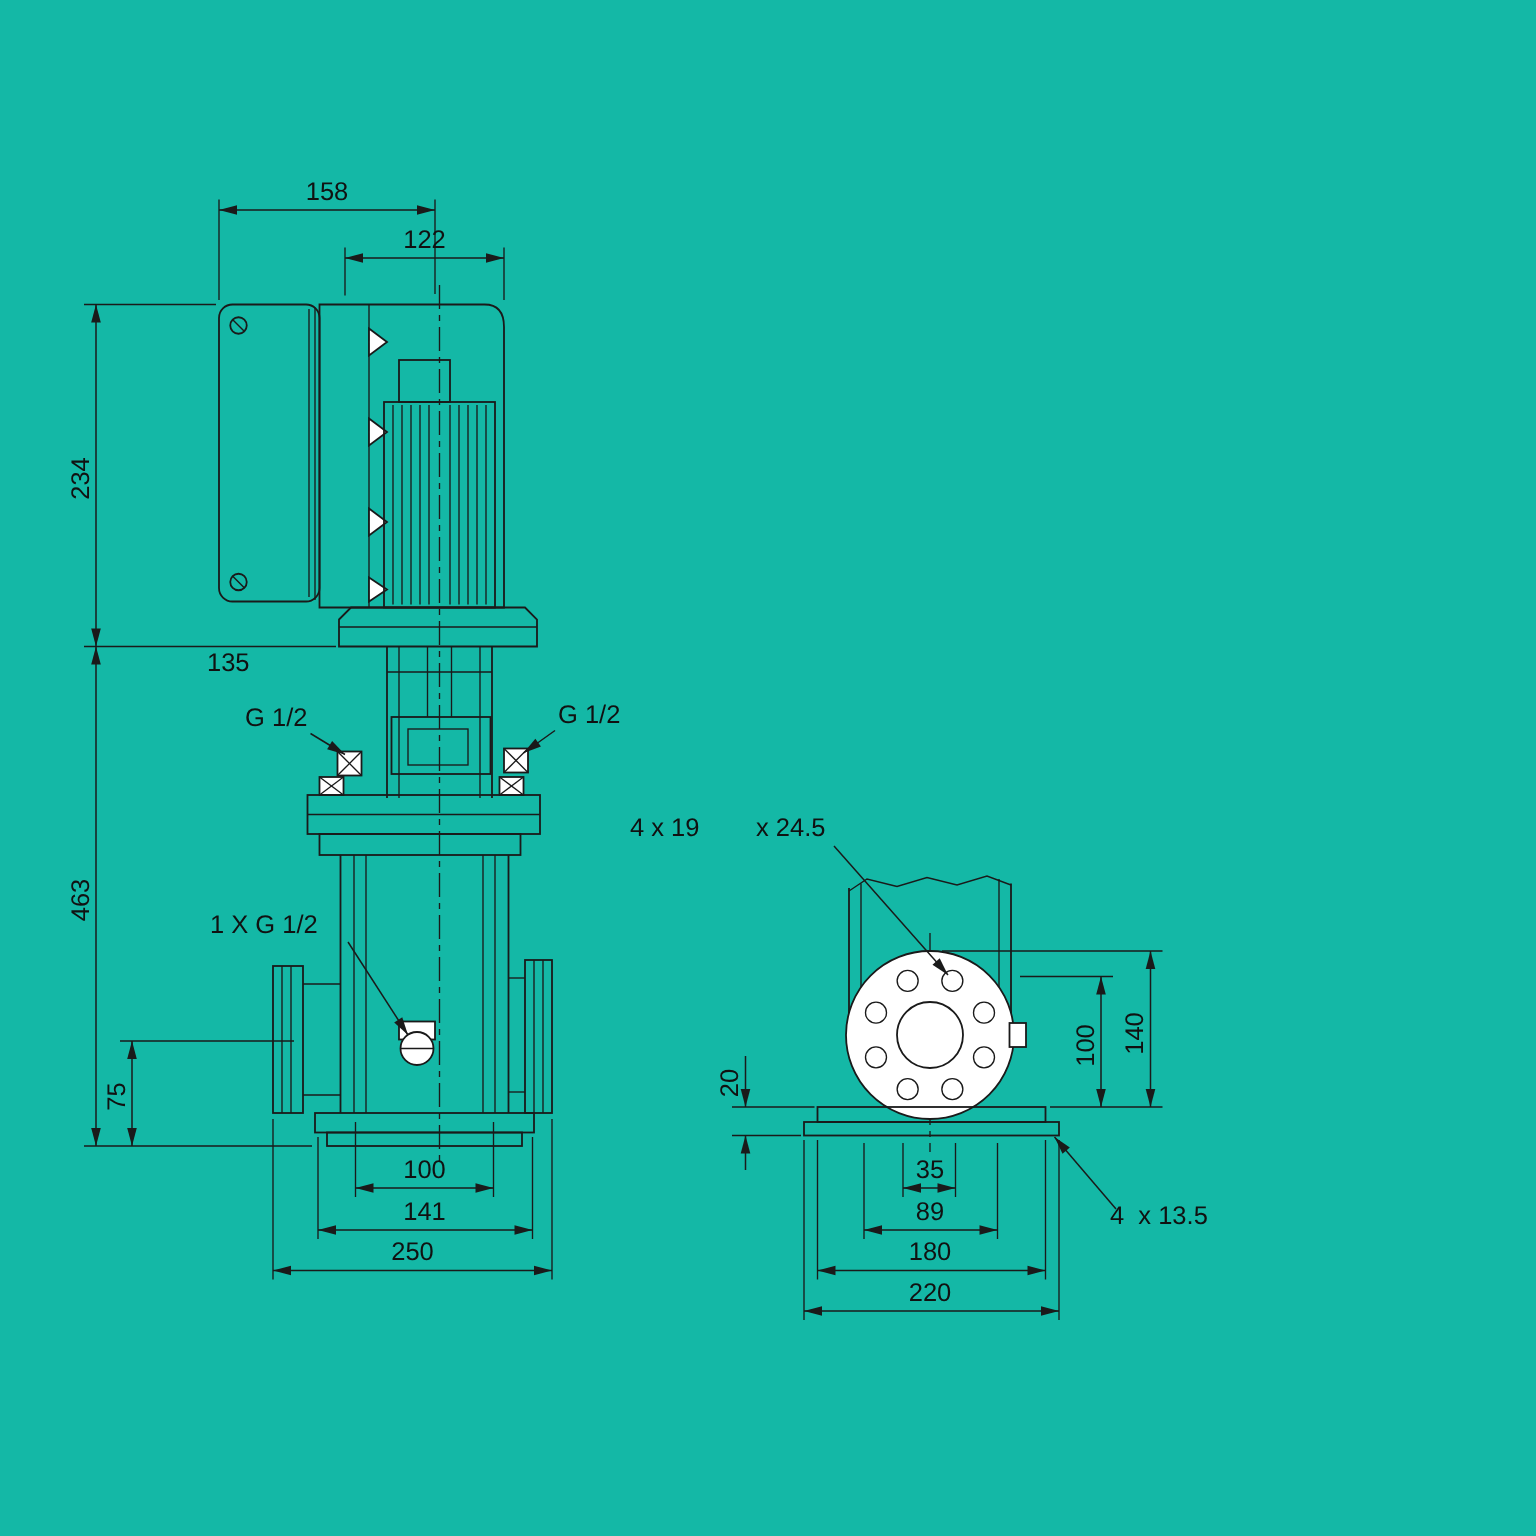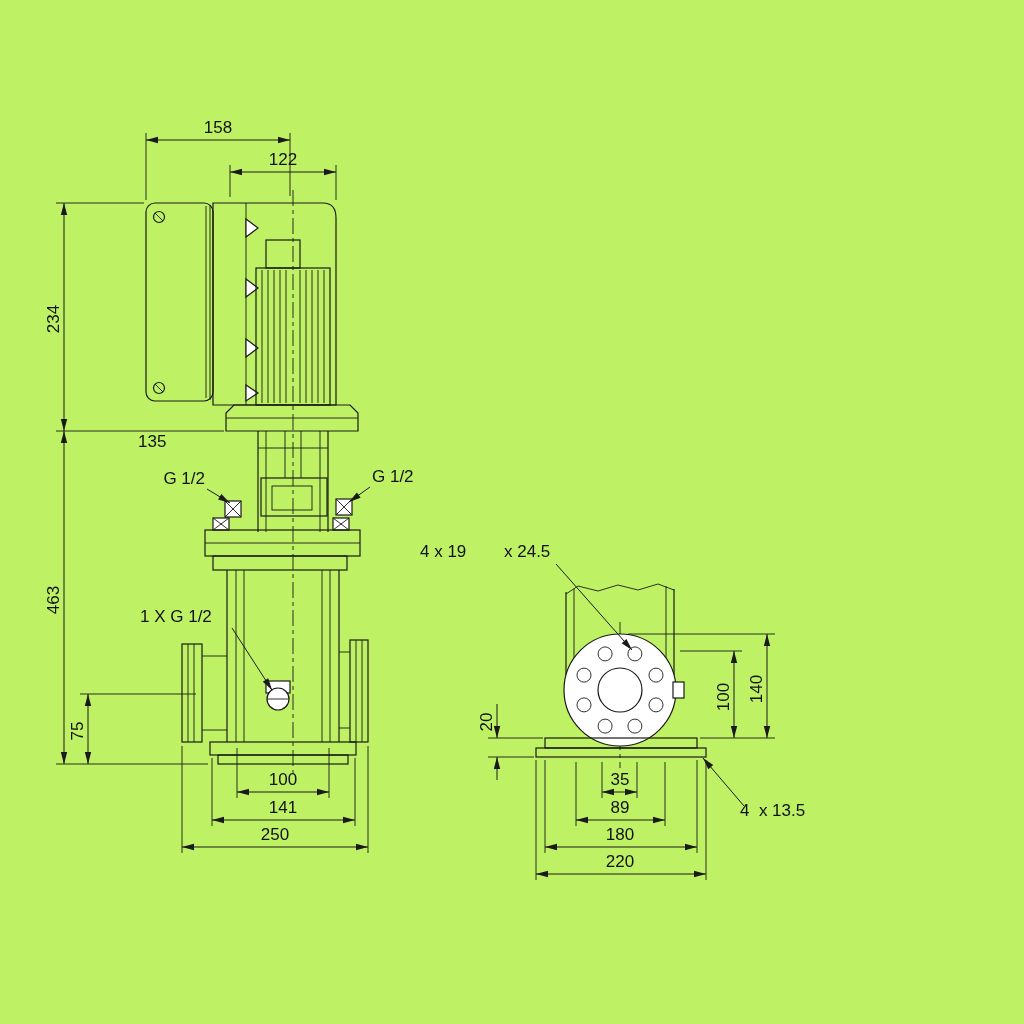--- a/index.html
+++ b/index.html
@@ -1,16 +1,16 @@
 <!DOCTYPE html>
 <html><head>
 <meta charset="utf-8">
 <style>
   html,body{margin:0;padding:0;background:#ffffff;}
-  .canvas{position:relative;width:1024px;height:1024px;background:#bef264;overflow:hidden;
+  .canvas{position:relative;width:1024px;height:1024px;background:#14b8a6;overflow:hidden;
           font-family:"Liberation Sans",sans-serif;}
   svg{position:absolute;left:0;top:0;}
   .s   {stroke:#1a1a1a;stroke-width:1.2;fill:none;}
   .sf  {stroke:#1a1a1a;stroke-width:1.2;fill:#ffffff;}
   .thin{stroke:#1a1a1a;stroke-width:0.9;fill:none;}
   .dim {stroke:#1a1a1a;stroke-width:1;fill:none;}
   .cl  {stroke:#1a1a1a;stroke-width:0.9;stroke-dasharray:16 4 4 4;fill:none;}
   text {font-family:"Liberation Sans",sans-serif;font-size:17px;fill:#111111;}
   .tm  {text-anchor:middle;}
   .ts  {text-anchor:start;}

